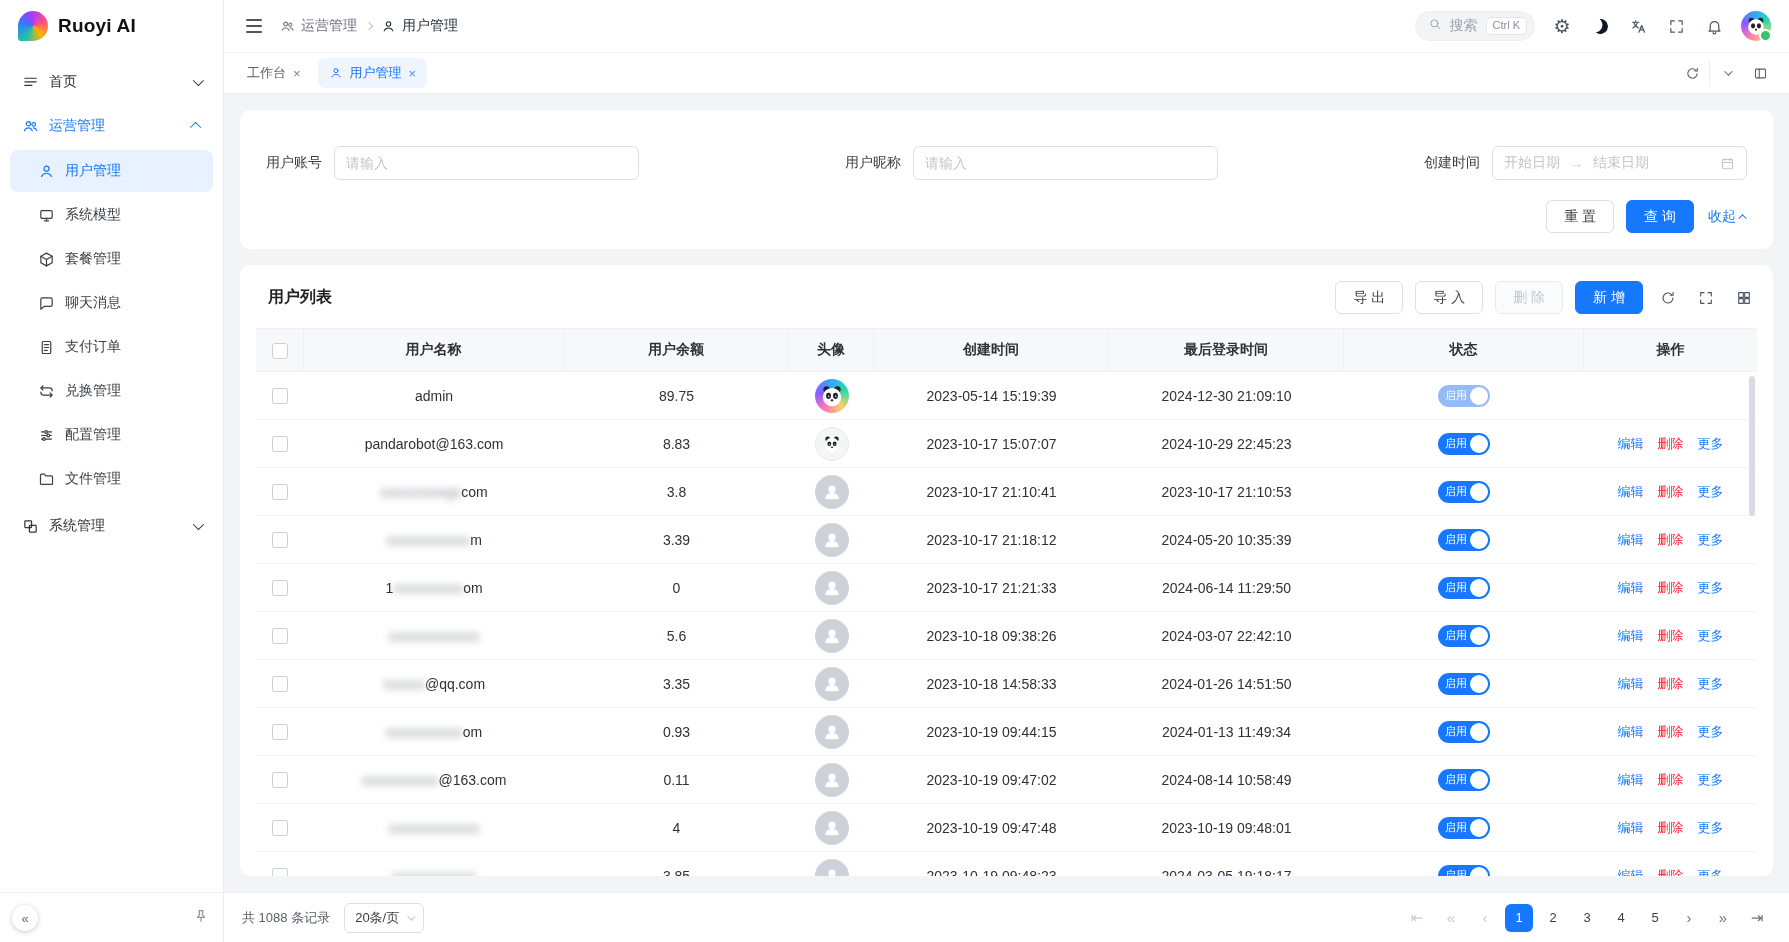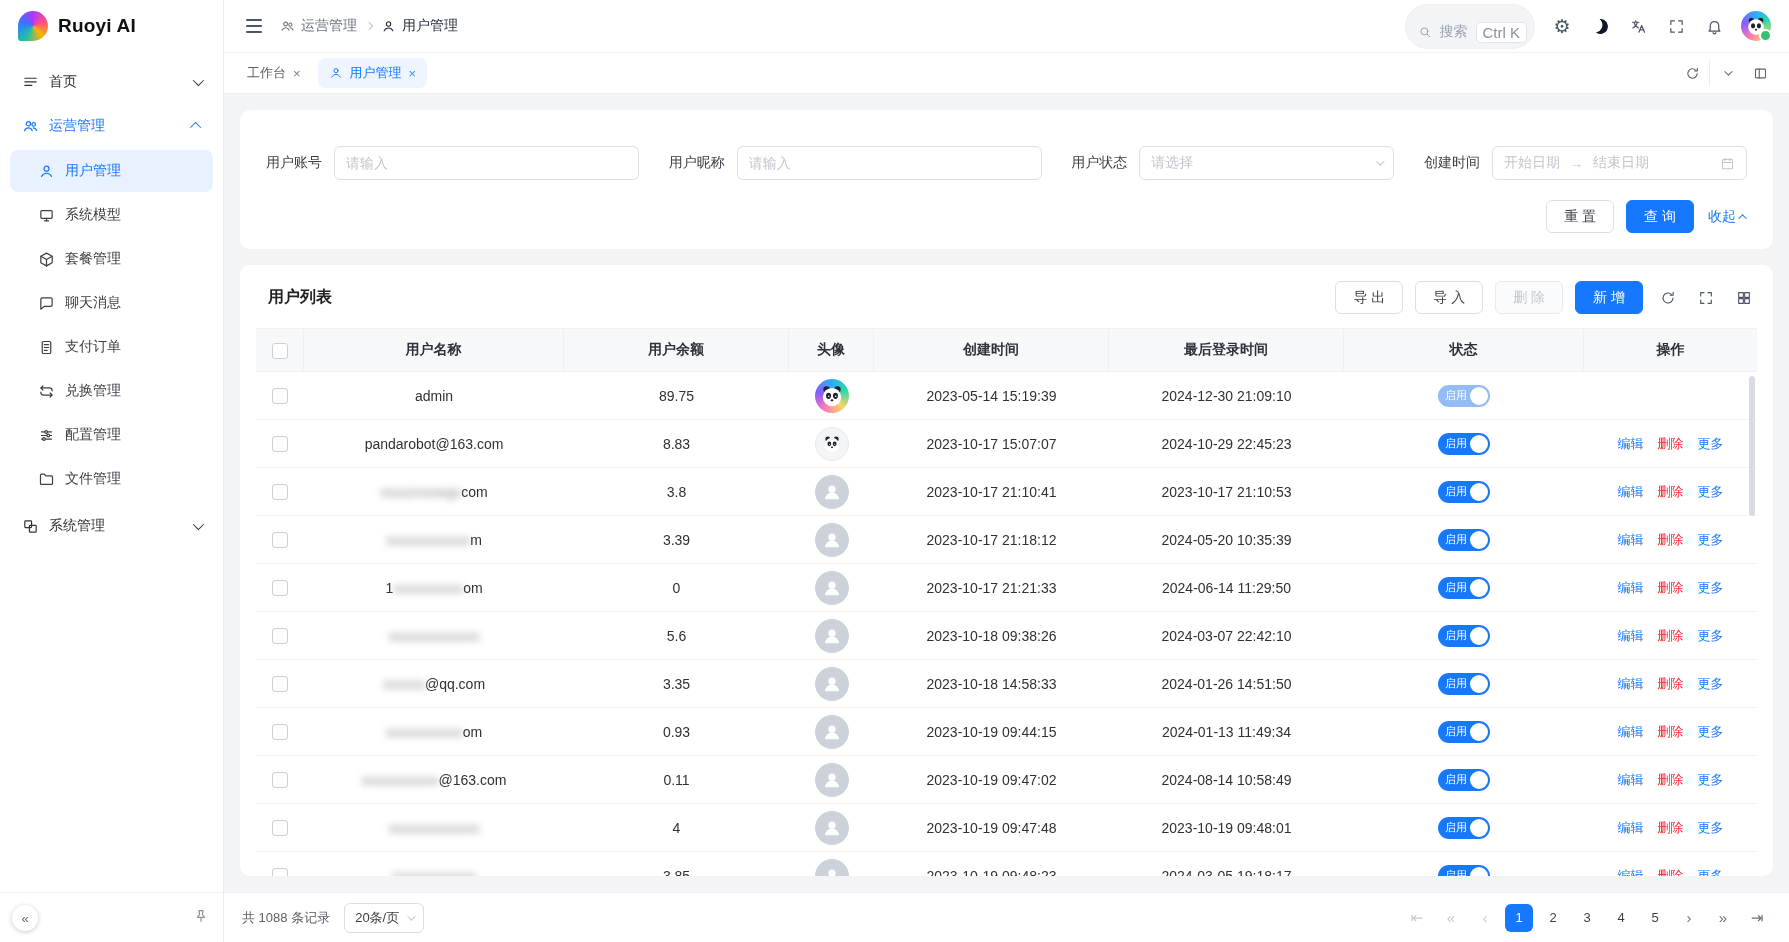--- a/index.html
+++ b/index.html
@@ -41,23 +41,23 @@
   
   .main { flex: 1; min-width: 0; display: flex; flex-direction: column; }
   .topbar { height: 52px; background: #fff; display: flex; align-items: center; gap: 14px; padding: 0 18px; flex: none; }
   .hamburger { display: inline-flex; flex-direction: column; gap: 4px; cursor: pointer; padding: 4px; }
   .hamburger i { width: 16px; height: 2px; background: #4b5563; border-radius: 1px; }
   .breadcrumb { display: flex; align-items: center; gap: 9px; color: #6b7280; font-size: 14px; }
   .crumb { display: inline-flex; align-items: center; gap: 6px; cursor: pointer; }
   .crumb.current { color: #1f2937; }
   .crumb .svg-wrap { font-size: 15px; display: inline-flex; }
   .topbar-right { margin-left: auto; display: flex; align-items: center; gap: 16px; }
-  .search-pill { display: flex; align-items: center; gap: 8px; background: #f3f4f6; border: 1px solid #edeff2; border-radius: 999px; padding: 17px 7px 5px 12px; color: #9ca3af; cursor: pointer; }
+  .search-pill { display: flex; gap: 8px; background: #f3f4f6; border: 1px solid #edeff2; border-radius: 999px; padding: 5px 7px 5px 12px; color: #9ca3af; cursor: pointer; }
   .search-pill .svg-wrap { font-size: 14px; display: inline-flex; }
-  .kbd { background: #fff; border: 1px solid #e3e5e9; border-radius: 5px; padding: 1px 6px; font-size: 15px; color: #8b919b; }
+  .kbd { background: #fff; border: 1px solid #e3e5e9; border-radius: 5px; padding: 1px 6px; font-size: 11px; color: #8b919b; }
   .top-icon { display: inline-flex; align-items: center; justify-content: center; font-size: 17px; color: #4b5563; cursor: pointer; width: 22px; height: 22px; }
   .gear-glyph { font-size: 19px; line-height: 1; }
   .moon { width: 15px; height: 15px; border-radius: 50%; box-shadow: inset -5px -3px 0 0 #0f172a; transform: rotate(-15deg); }
   .avatar-sm { width: 30px; height: 30px; border-radius: 50%; position: relative; cursor: pointer;
     background: conic-gradient(from 210deg, #ff7ab6, #8a5cff, #31a8ff, #2bd9a9, #ffd166, #ff7ab6);
     display: inline-flex; align-items: center; justify-content: center; }
   .avatar-sm svg { width: 22px; height: 22px; }
   .avatar-sm::after { content: ""; position: absolute; right: -1px; bottom: -1px; width: 9px; height: 9px; border-radius: 50%; background: #38c172; border: 2px solid #fff; }
 
   
@@ -376,27 +376,20 @@
         <div class="filter-row">
           <div class="field">
             <span class="field-label">用户账号</span>
             <input class="input" placeholder="请输入" style="">
           </div>
           <div class="field">
             <span class="field-label">用户昵称</span>
             <input class="input" placeholder="请输入" style="">
           </div>
           <div class="field">
-            <span class="field-label">用户状态</span>
-            <span class="selectbox">
-              <span>请选择</span>
-              <span class="chev down gray small"></span>
-            </span>
-          </div>
-          <div class="field">
             <span class="field-label">创建时间</span>
             <span class="daterange">
               <span>开始日期</span>
               <span class="arrow">→</span>
               <span>结束日期</span>
               <span class="svg-wrap">
                   <svg class="svgi" viewBox="0 0 24 24">
                     <rect x="4" y="5.5" width="16" height="15" rx="1.5"></rect>
                     <path d="M8 3.5v4M16 3.5v4M4 10.5h16"></path>
                   </svg>

